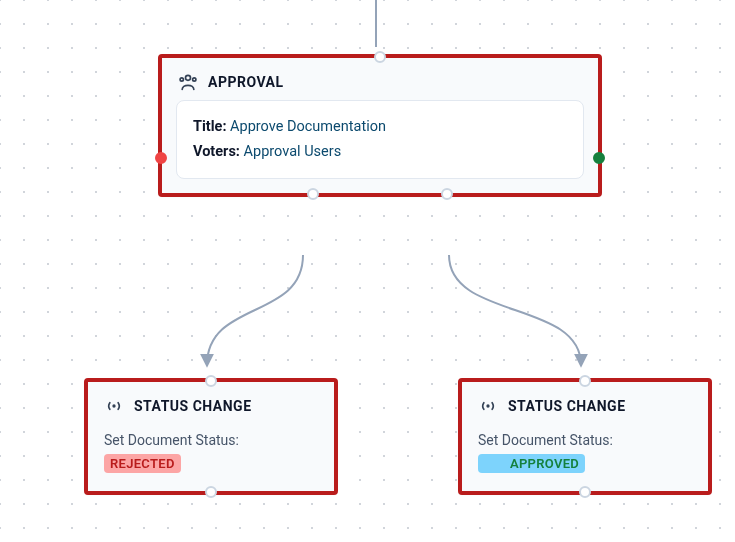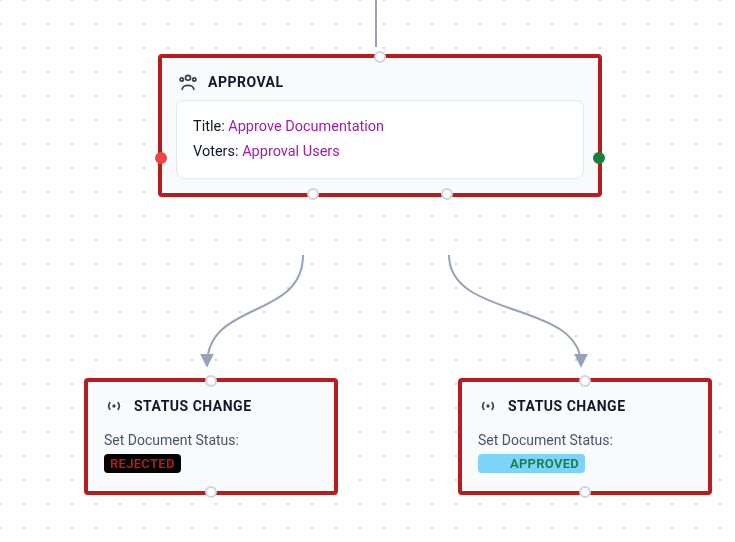--- a/index.html
+++ b/index.html
@@ -6,29 +6,29 @@
   .canvas{position:relative;width:735px;height:542px;}
   
   .dots{position:absolute;inset:0;background-image:radial-gradient(#d1d5db 1px, transparent 1px);background-size:24px 24px;background-position:12px 12px;}
   svg.edges{position:absolute;inset:0;pointer-events:none;}
   .node{position:absolute;background:#f8fafc;border:4px solid #b91c1c;border-radius:4px;box-shadow:0 1px 2px rgba(0,0,0,0.02);}
   .node-header{display:flex;align-items:center;gap:10px;padding:14px 16px 8px 16px;font-weight:700;font-size:14px;color:#0f172a;letter-spacing:0.5px;}
   .icon{width:20px;height:20px;flex:none;color:#334155;}
   .icon svg{width:100%;height:100%;display:block;}
   .details{margin:0 14px 14px 14px;padding:14px 16px;background:#ffffff;border:1px solid #e2e8f0;border-radius:8px;font-size:14.5px;color:#334155;line-height:1.7;}
   .details .row{display:block;}
-  .details .label{font-weight:400;color:#0f172a;}
-  .details .value{color:#a21caf;}
+  .details .label{font-weight:700;color:#0f172a;}
+  .details .value{color:#0c4a6e;}
   .handle{position:absolute;width:12px;height:12px;background:#fff;border:2px solid #cbd5e1;border-radius:50%;box-sizing:border-box;}
   .handle.red{background:#ef4444;border-color:#ef4444;}
   .handle.green{background:#15803d;border-color:#15803d;}
   
   .sc-body{padding:8px 16px 18px 16px;font-size:14px;color:#475569;}
   .badge{display:inline-block;margin-top:6px;padding:2px 6px;border-radius:4px;font-size:13px;font-weight:600;letter-spacing:0.3px;}
-  .badge.rejected{background:#000000;color:#b91c1c;}
+  .badge.rejected{background:#fca5a5;color:#b91c1c;}
   .badge.approved{background:#7dd3fc;color:#15803d;padding-left:32px;}
 
   
   #approval-node{left:158px;top:54px;width:436px;}
   #approval-node .handle.top{left:50%;top:-7px;transform:translateX(-50%);}
   #approval-node .handle.red{left:-7px;top:94px;}
   #approval-node .handle.green{right:-7px;top:94px;}
   #approval-node .handle.bl{left:145px;bottom:-7px;}
   #approval-node .handle.br{right:145px;bottom:-7px;}
 

